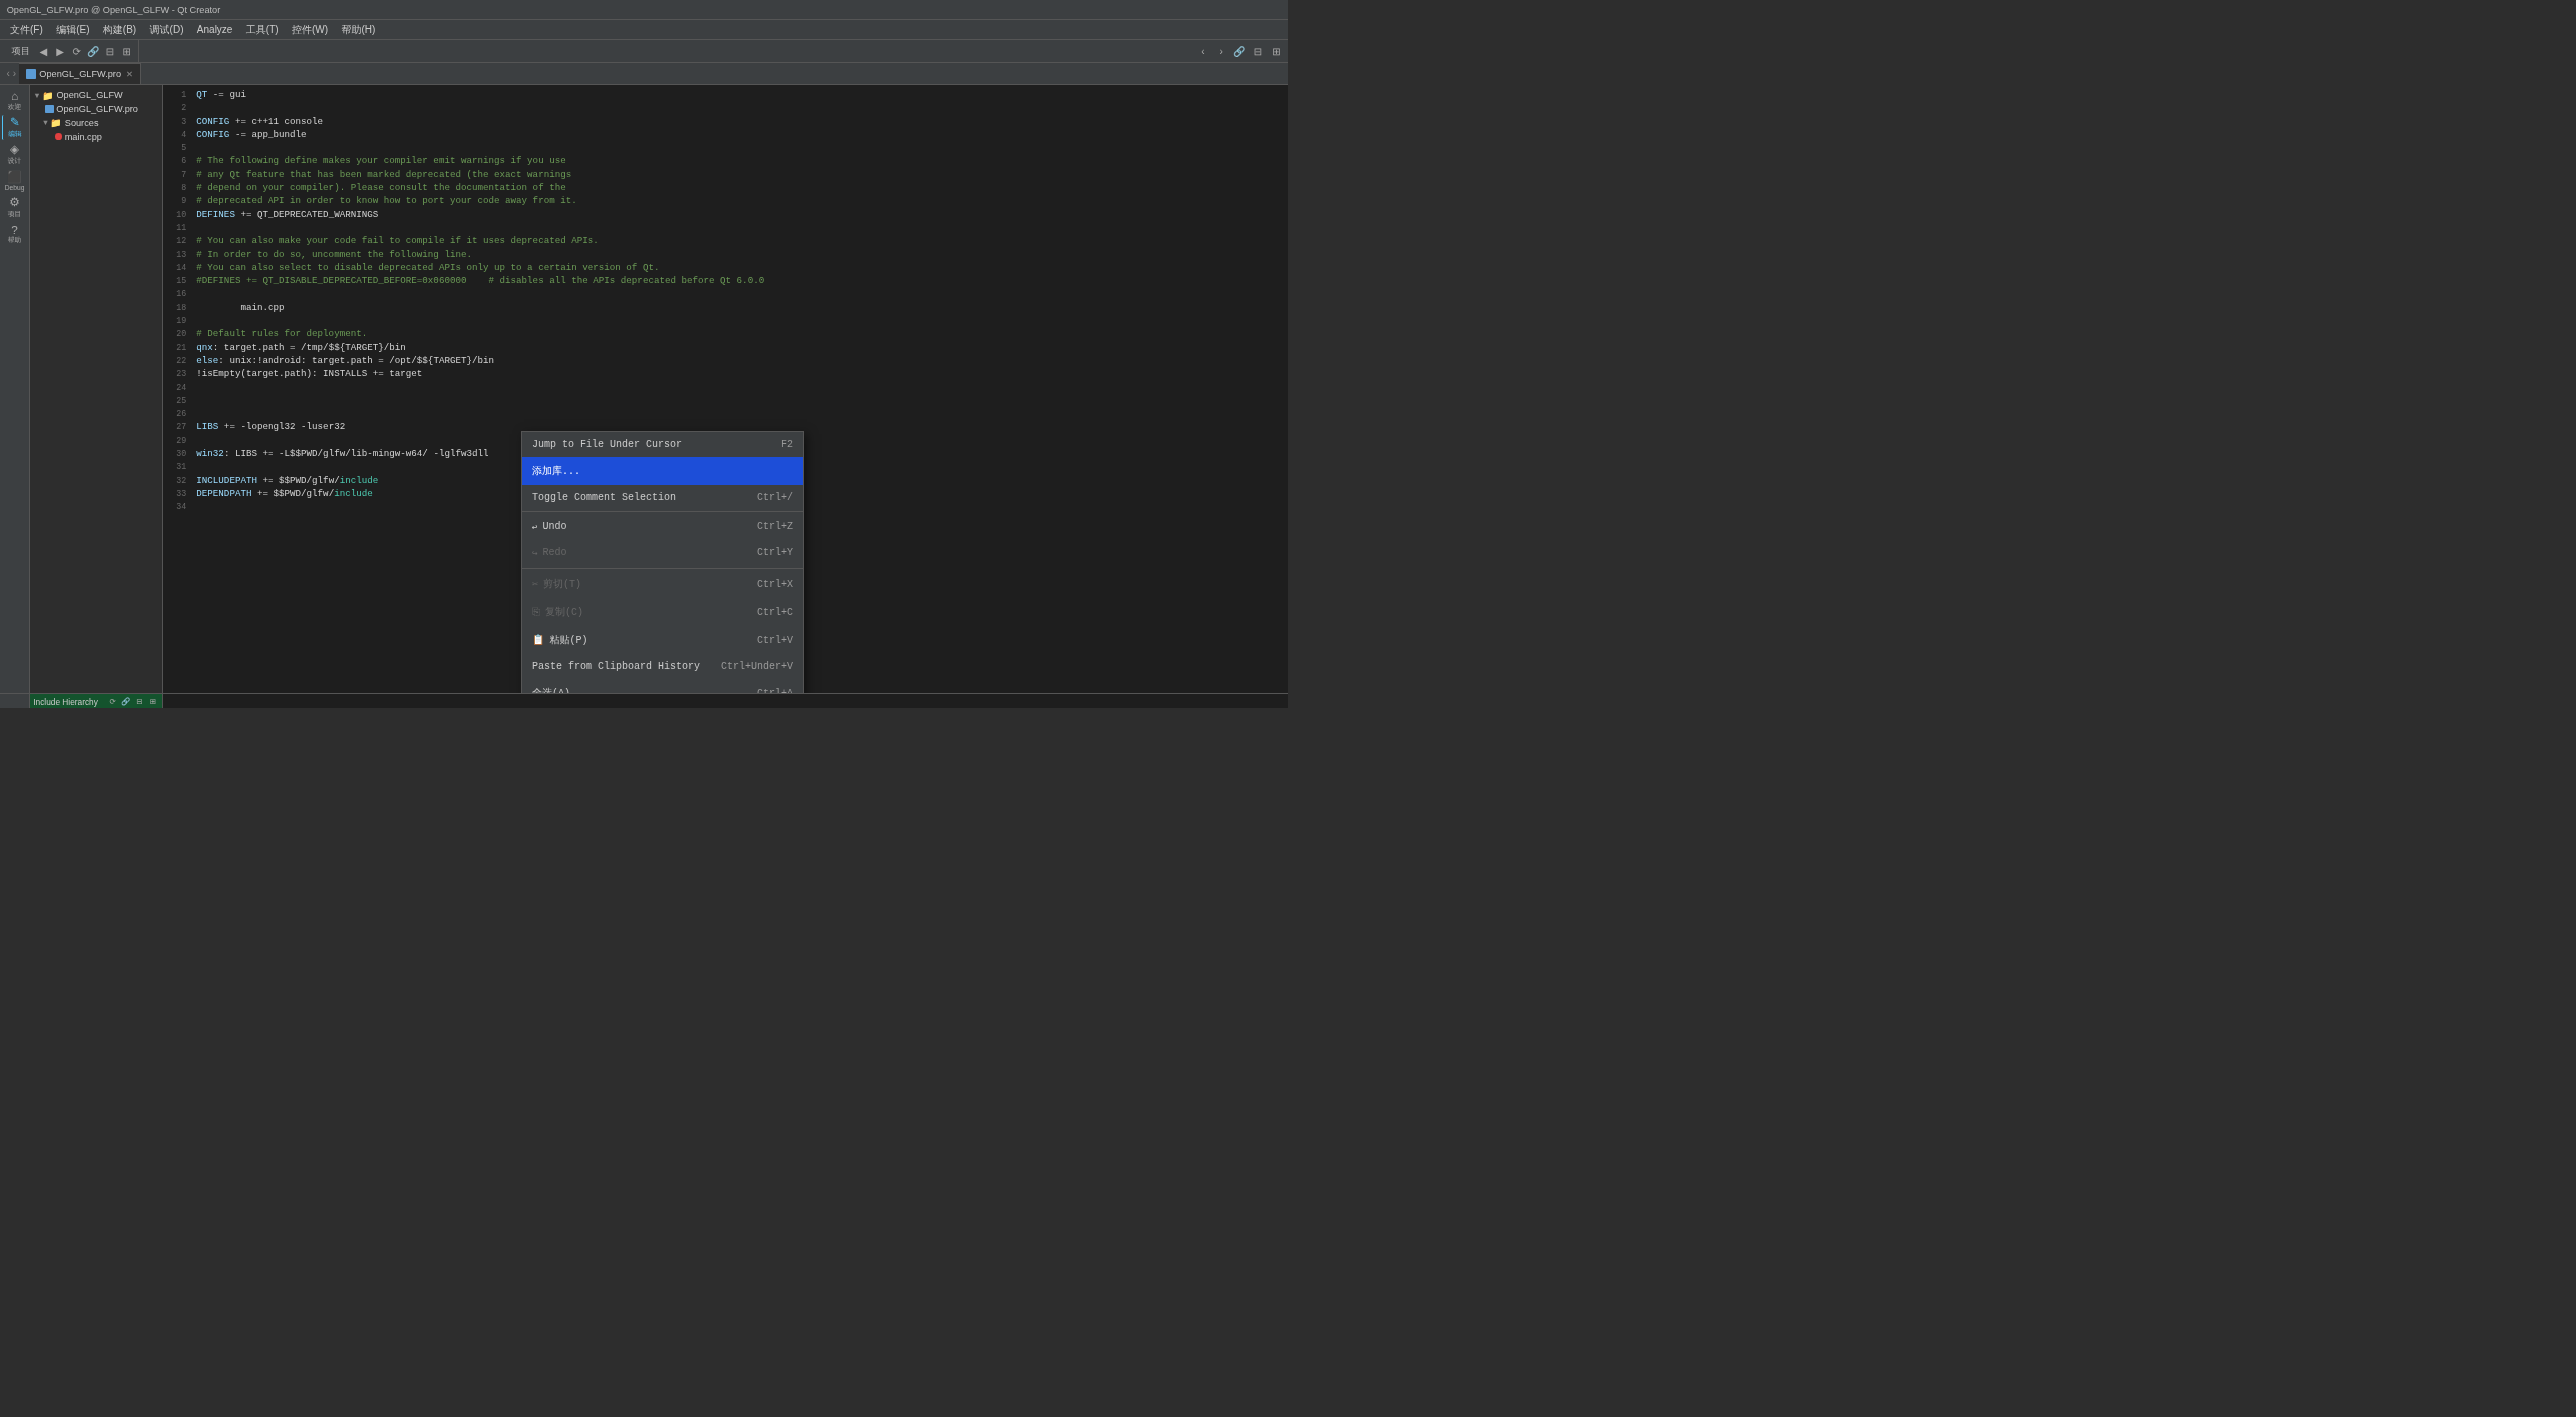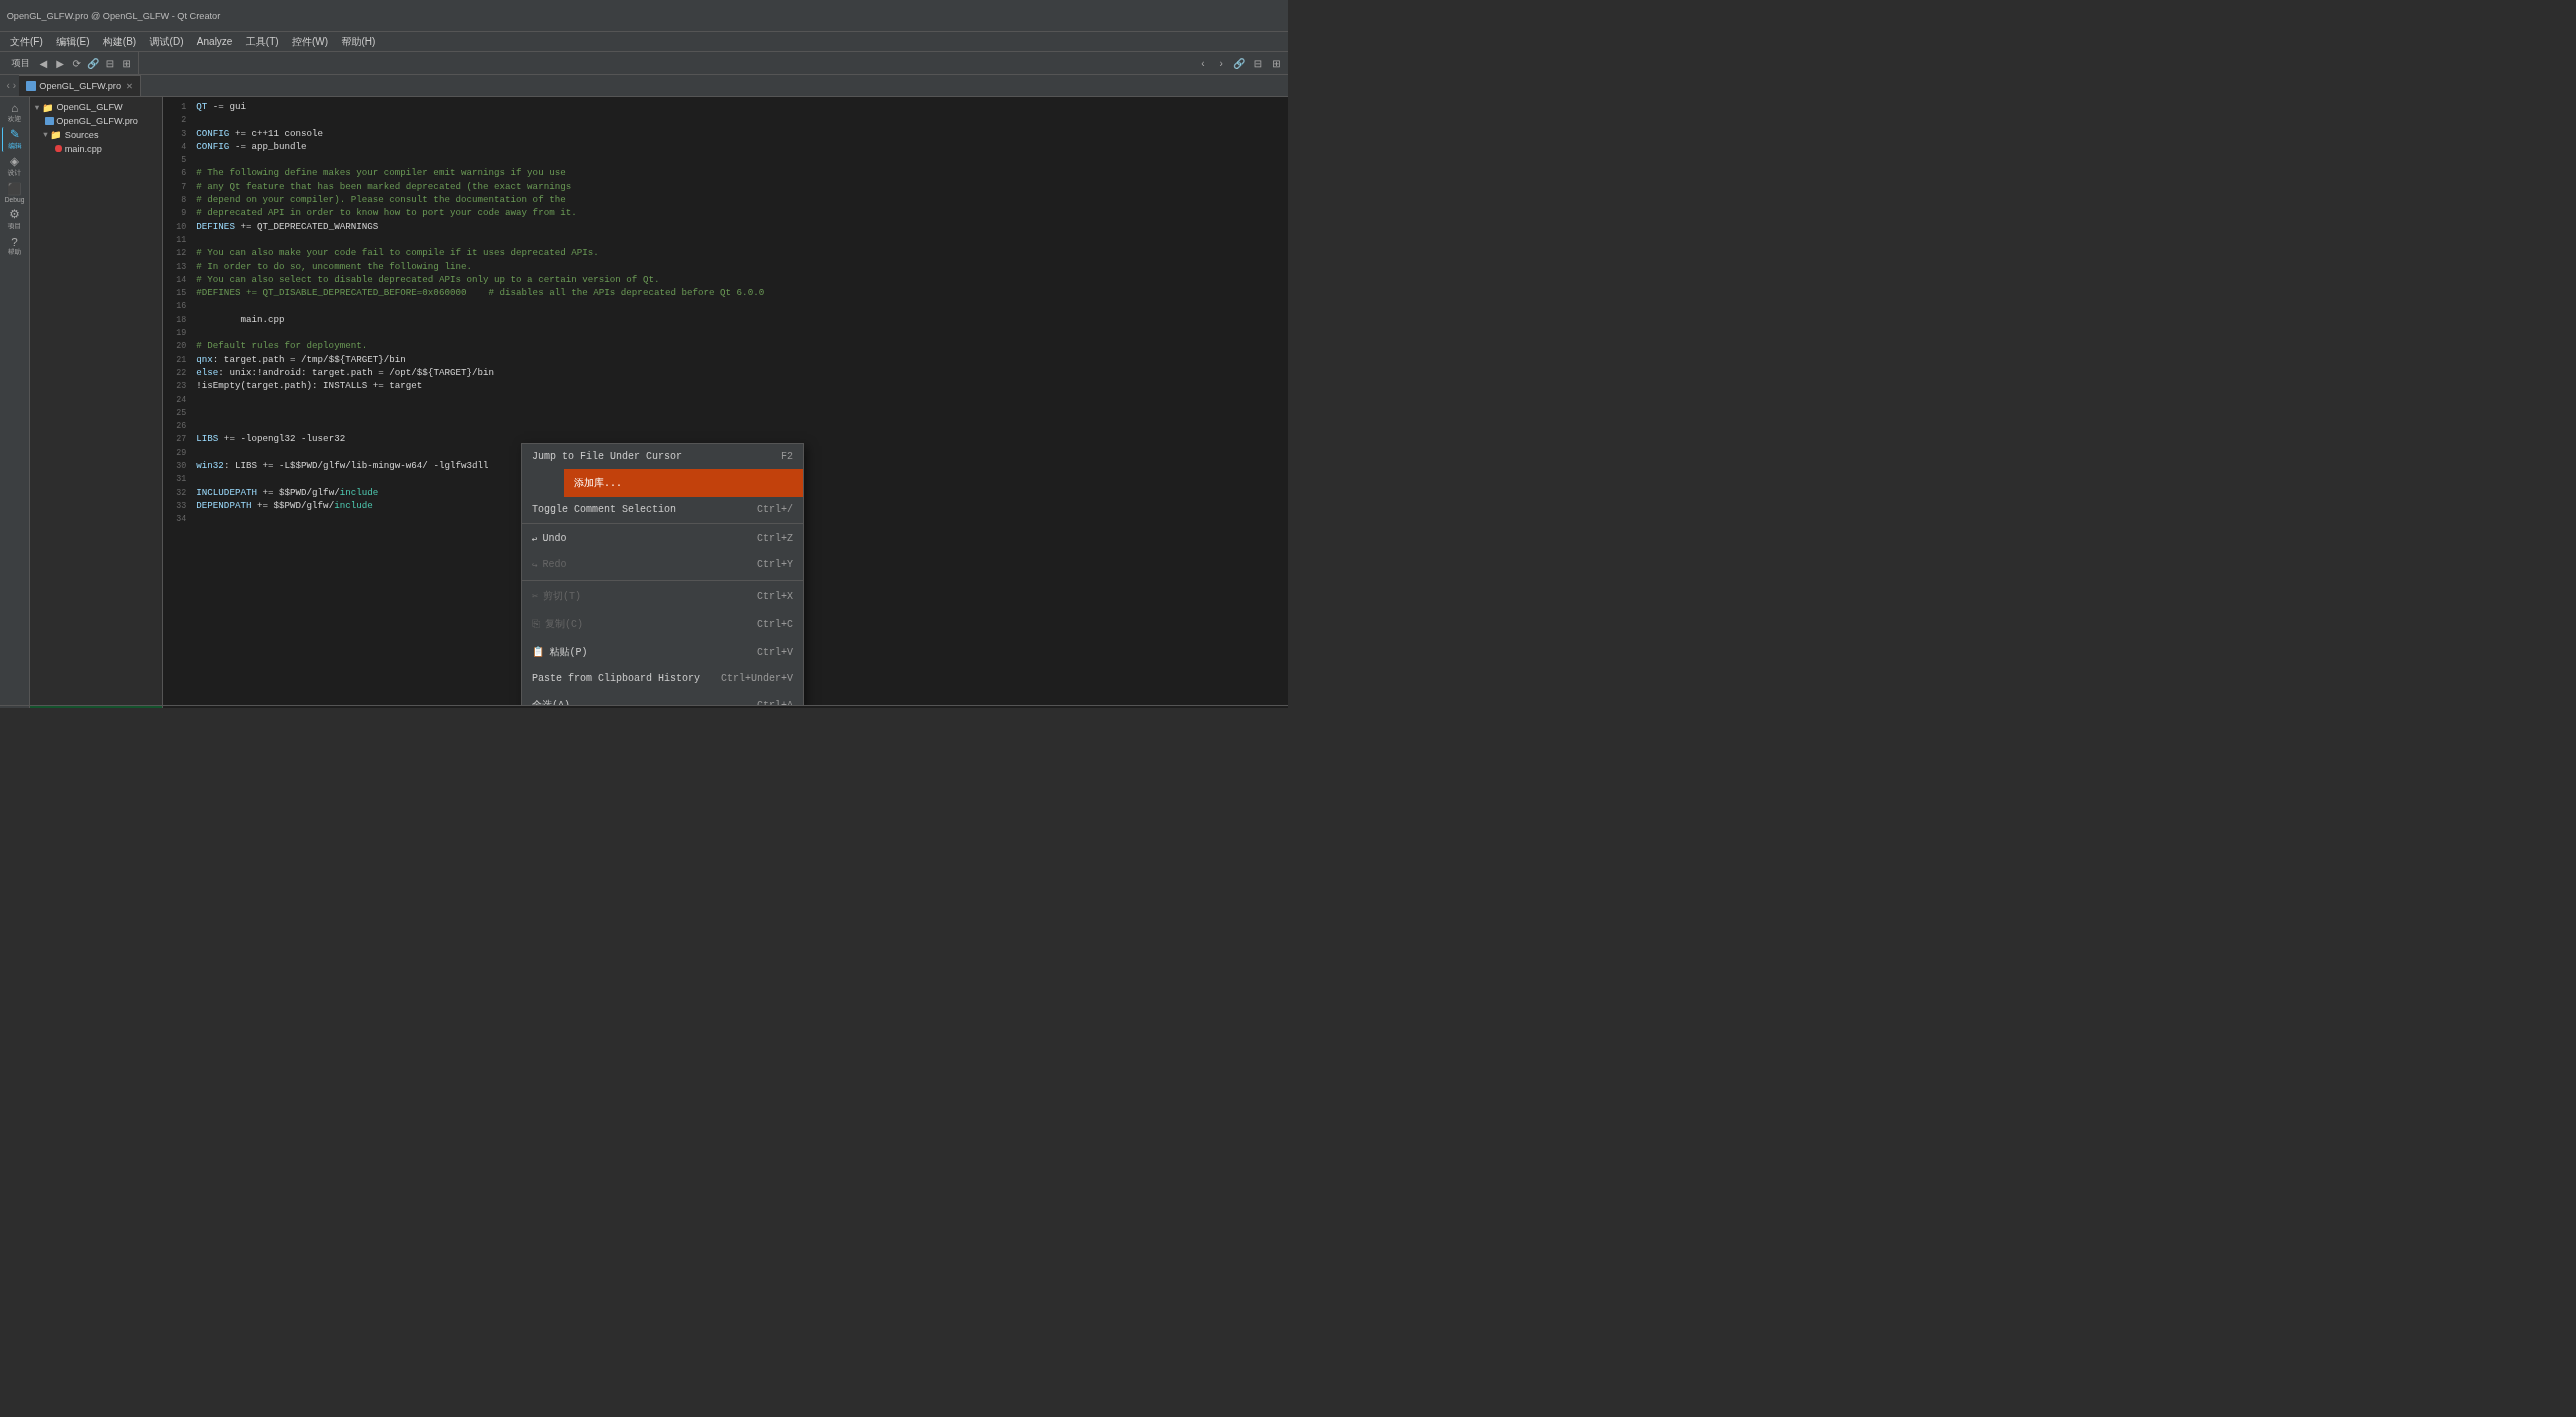--- a/index.html
+++ b/index.html
@@ -9,21 +9,21 @@
       background: #2d2d2d;
       color: #ccc;
       width: 1288px;
       height: 708px;
       overflow: hidden;
     }
 
     
     .title-bar {
       background: #3c3f41;
-      height: 32px;
+      height: 20px;
       display: flex;
       align-items: center;
       padding: 0 6.7px;
       font-size: 9.2px;
       color: #bbb;
       border-bottom: 0.8px solid #555;
     }
 
     
     .menu-bar {
@@ -215,23 +215,22 @@
     }
     .ctx-item {
       display: flex;
       align-items: center;
       justify-content: space-between;
       padding: 7px 10px;
       cursor: pointer;
       color: #ccc;
     }
     .ctx-item.active {
-      background: #c2410c;
+      background: #1d4ed8;
       color: #fff;
-      margin-left: 42px;
     }
     .ctx-item.disabled { color: #666; cursor: default; }
     .ctx-item .shortcut { color: #999; font-size: 10px; }
     .ctx-item.active .shortcut { color: #ccc; }
     .ctx-item .left-group {
       display: flex;
       align-items: center;
       gap: 5px;
     }
     .ctx-item .undo-icon { font-size: 9.2px; }

